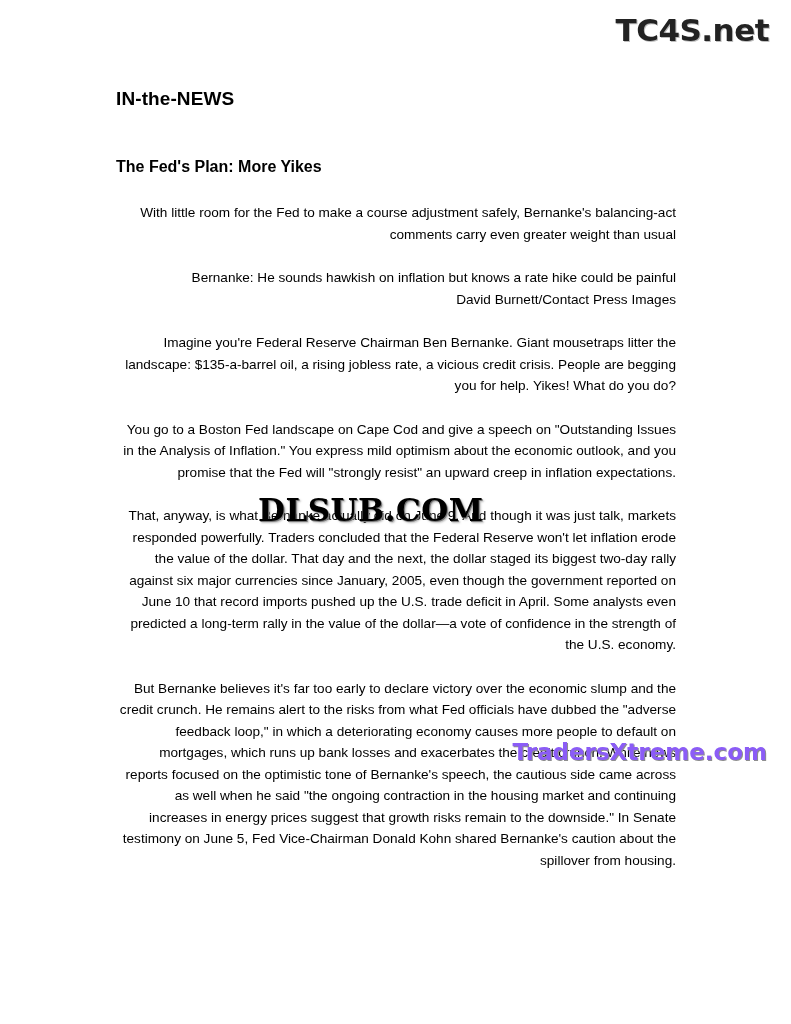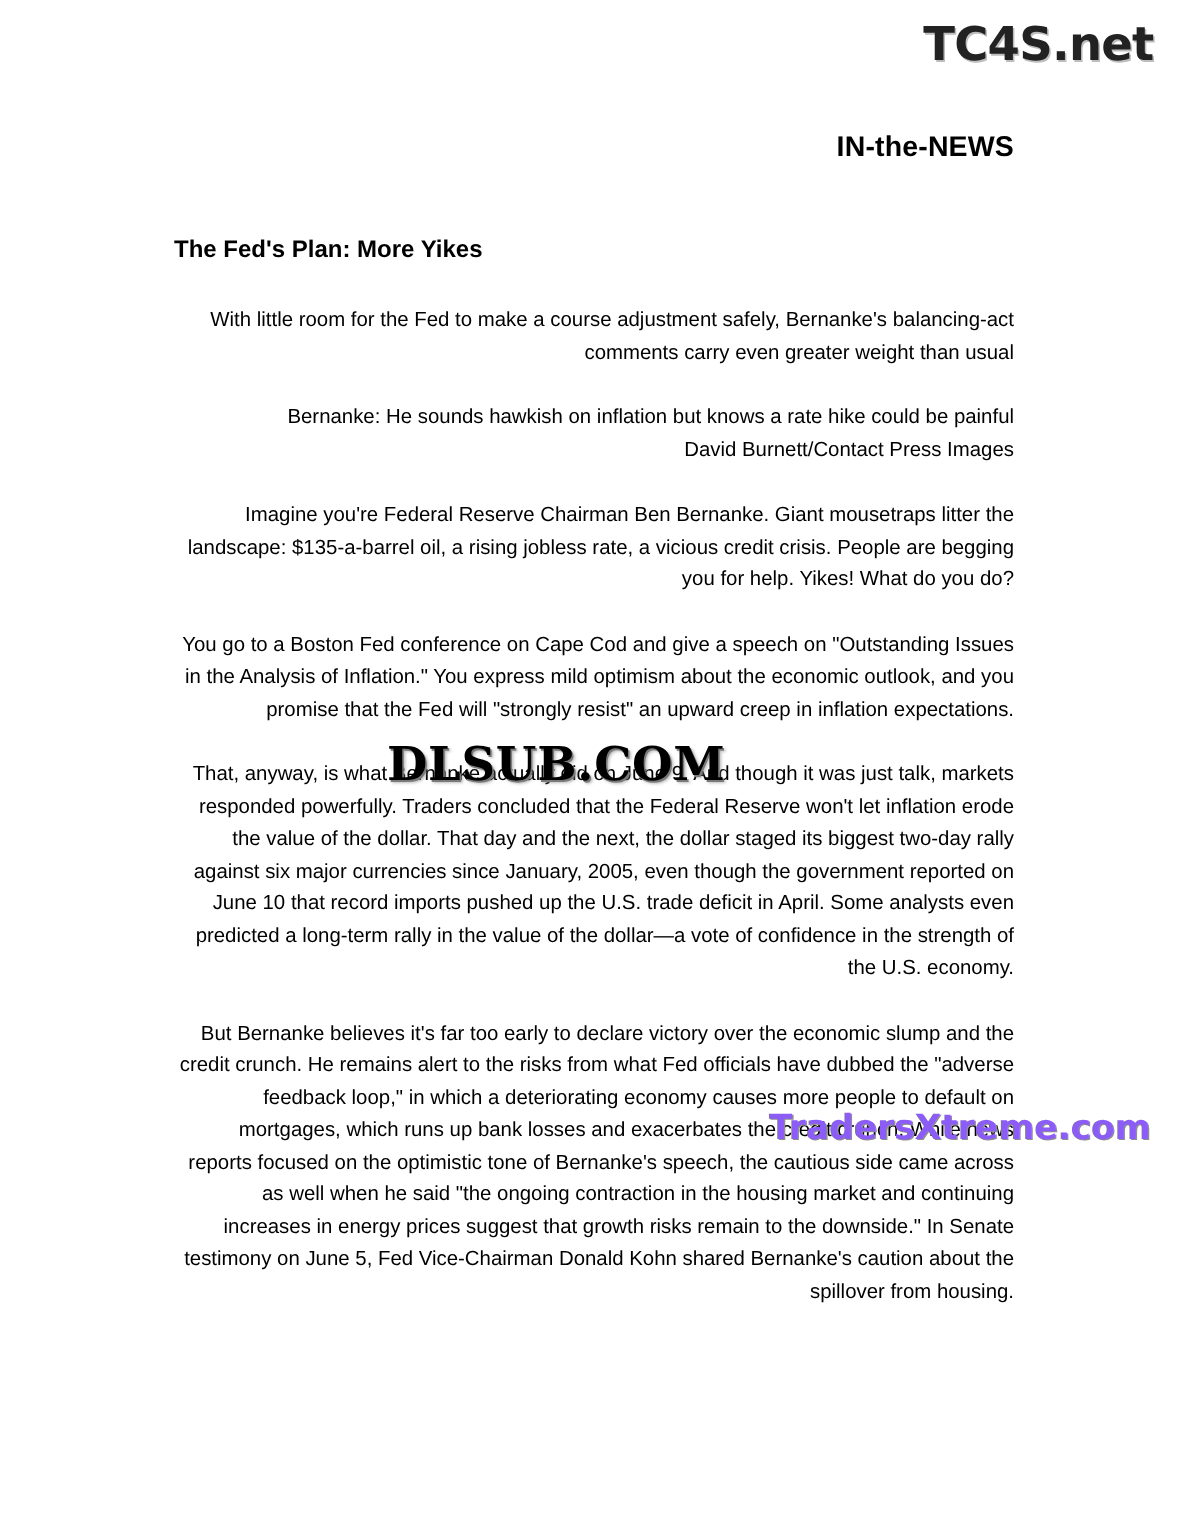--- a/index.html
+++ b/index.html
@@ -48,21 +48,20 @@
     position: absolute;
     left: 116px;
     top: 88px;
     width: 560px;
   }
   h1.doc-title {
     font-size: 19px;
     font-weight: bold;
     margin: 0 0 48px 0;
     letter-spacing: 0.1px;
-    text-align: right;
   }
   h2.article-title {
     font-size: 16px;
     font-weight: bold;
     margin: 0 0 26px 0;
   }
   h3.subhead {
     font-size: 13.5px;
     font-weight: bold;
     margin: 26px 0 14px 0;
@@ -106,21 +105,21 @@
     <h2 class="article-title">The Fed's Plan: More Yikes</h2>
 
     <p class="para">With little room for the Fed to make a course adjustment safely, Bernanke's balancing-act comments carry even greater weight than usual</p>
 
     <p class="para credit-line">
       <span>Bernanke: He sounds hawkish on inflation but knows a rate hike could be painful</span><br>
       <span>David Burnett/Contact Press Images</span>
     </p>
 
     <p class="para">Imagine you're Federal Reserve Chairman Ben Bernanke. Giant mousetraps litter the landscape: $135-a-barrel oil, a rising jobless rate, a vicious credit crisis. People are begging you for help. Yikes! What do you do?</p>
-    <p class="para">You go to a Boston Fed conference on Cape Cod and give a speech on "Outstanding Issues in the Analysis of Inflation." You express mild optimism about the economic outlook, and you promise that the Fed will "strongly resist" an upward creep in inflation expectations.</p>
+    <p class="para">You go to a Boston Fed landscape on Cape Cod and give a speech on "Outstanding Issues in the Analysis of Inflation." You express mild optimism about the economic outlook, and you promise that the Fed will "strongly resist" an upward creep in inflation expectations.</p>
     <p class="para">That, anyway, is what Bernanke actually did on June 9. And though it was just talk, markets responded powerfully. Traders concluded that the Federal Reserve won't let inflation erode the value of the dollar. That day and the next, the dollar staged its biggest two-day rally against six major currencies since January, 2005, even though the government reported on June 10 that record imports pushed up the U.S. trade deficit in April. Some analysts even predicted a long-term rally in the value of the dollar—a vote of confidence in the strength of the U.S. economy.</p>
 
 
     <p class="para">But Bernanke believes it's far too early to declare victory over the economic slump and the credit crunch. He remains alert to the risks from what Fed officials have dubbed the "adverse feedback loop," in which a deteriorating economy causes more people to default on mortgages, which runs up bank losses and exacerbates the credit crunch. While news reports focused on the optimistic tone of Bernanke's speech, the cautious side came across as well when he said "the ongoing contraction in the housing market and continuing increases in energy prices suggest that growth risks remain to the downside." In Senate testimony on June 5, Fed Vice-Chairman Donald Kohn shared Bernanke's caution about the spillover from housing.</p>
   </div>
 
   <div class="watermark">DLSUB.COM</div>
 
   <div class="brand-bottom">TradersXtreme.com</div>
 

